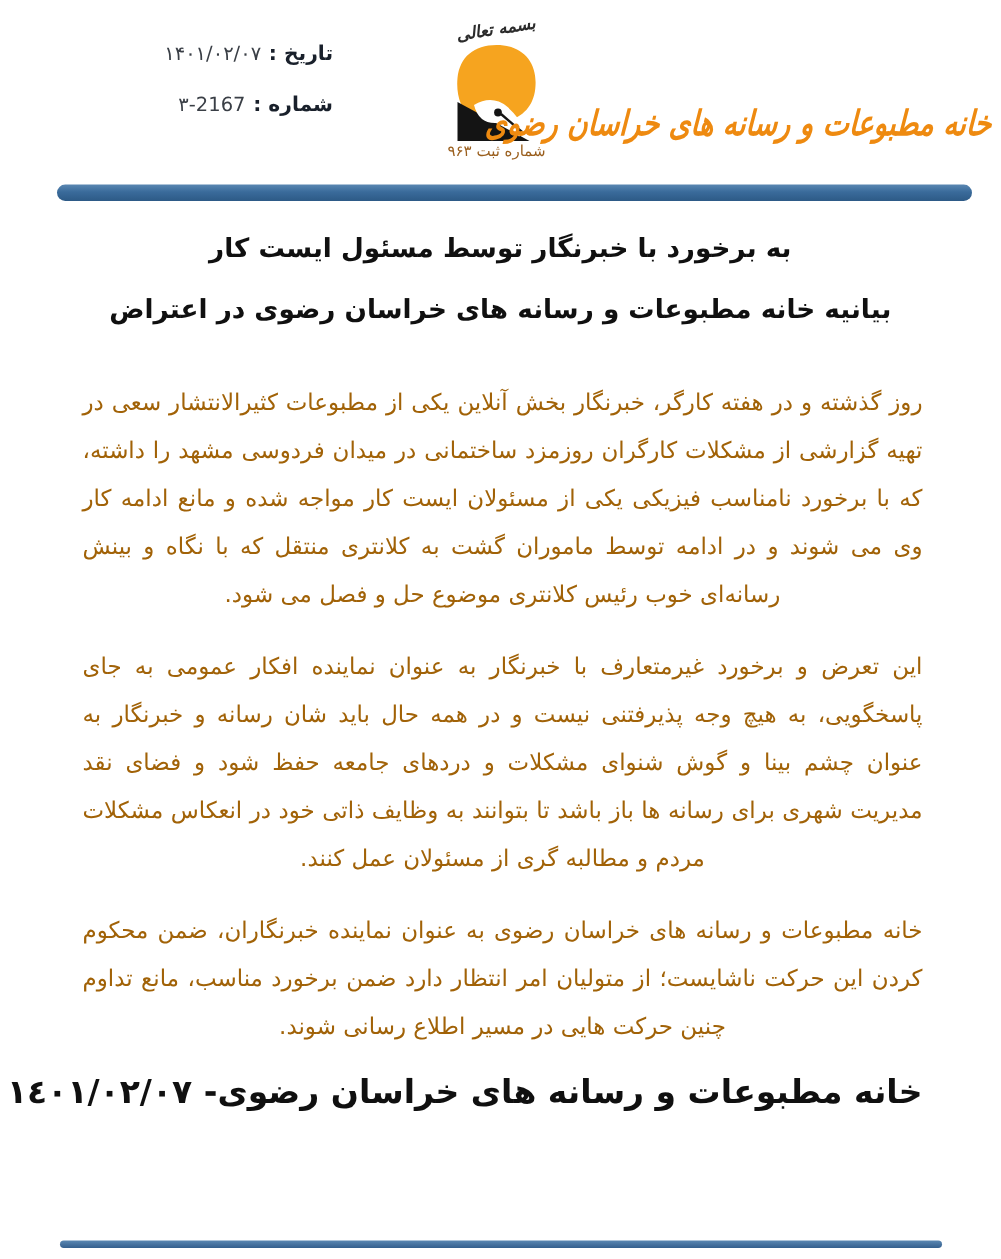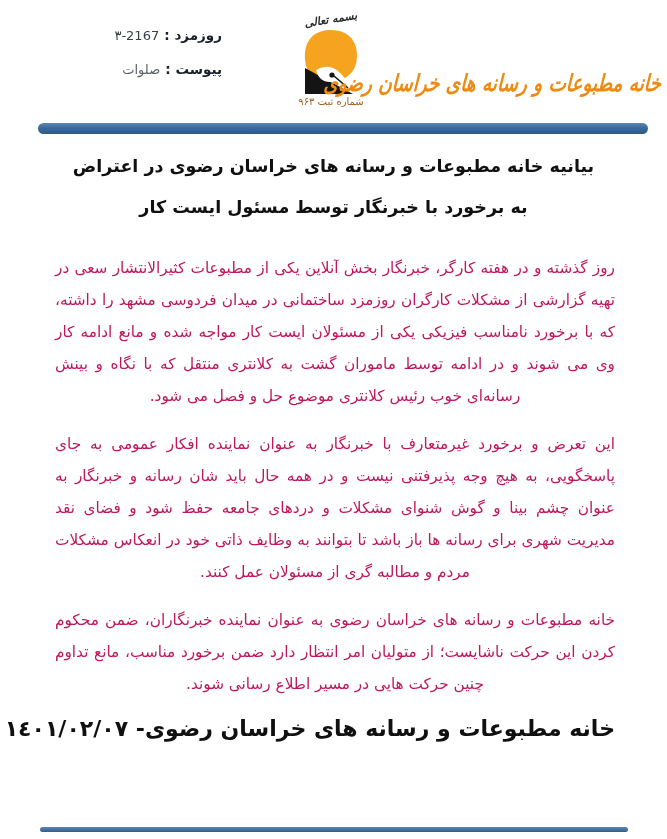--- a/index.html
+++ b/index.html
@@ -74,46 +74,46 @@
   .title-block div{
     font-size:17.5px; font-weight:bold; line-height:41px;
   }
 
   
   .body-block{
     position:absolute; right:52px; left:55px; top:252px;
     direction:rtl;
   }
   .body-block p{
-    font-size:15.3px; line-height:32px; color:#be185d;
+    font-size:15.3px; line-height:32px; color:#a16207;
     text-align:justify; text-align-last:center;
     margin:0 0 16px 0;
   }
 
   .signature{
     margin-top:12px;
     text-align:center; direction:rtl;
     font-size:22px; font-weight:bold; color:#101010;
     white-space:nowrap;
   }
   .signature .sig-date{ unicode-bidi:isolate; }
 </style>
 </head>
 <body>
 
 <div class="page">
 
   <div class="meta-block">
     <div class="meta-row">
-      <span class="lbl">روزمزد :</span>
-      <span class="val num" dir="ltr">۳-2167</span>
+      <span class="lbl">تاریخ :</span>
+      <span class="val num" dir="ltr">۱۴۰۱/۰۲/۰۷</span>
     </div>
     <div class="meta-row">
-      <span class="lbl">پیوست :</span>
-      <span class="val soft">صلوات</span>
+      <span class="lbl">شماره :</span>
+      <span class="val num" dir="ltr">۳-2167</span>
     </div>
   </div>
 
   <div class="logo-block">
     <span class="bismillah">بسمه تعالی</span>
     <span class="logo-svg-wrap">
       <svg width="62" height="66" viewBox="0 0 62 66" xmlns="http://www.w3.org/2000/svg">
         <path d="M31,0 C48,0 58,11 57,27 C56.5,39 50,47 40,50 L15,50 C7,43 4,33 5,22 C6.5,8 16,0 31,0 Z" fill="#f6a41f"></path>
         <polygon points="5,38 53,64 5,64" fill="#141414"></polygon>
         <path d="M16,40 Q28,33 38,41 Q46,48 51,58 L46,61 Q38,52 30,52 Q19,52 16,40 Z" fill="#ffffff"></path>
@@ -122,22 +122,22 @@
       </svg>
     </span>
     <div class="registration">شماره ثبت ۹۶۳</div>
   </div>
 
   <div class="calligraphy">خانه مطبوعات و رسانه های خراسان رضوی</div>
 
   <div class="rule-top"></div>
 
   <div class="title-block">
+    <div>به برخورد با خبرنگار توسط مسئول ایست کار</div>
     <div>بیانیه خانه مطبوعات و رسانه های خراسان رضوی در اعتراض</div>
-    <div>به برخورد با خبرنگار توسط مسئول ایست کار</div>
   </div>
 
   <div class="body-block">
     <p>روز گذشته و در هفته کارگر، خبرنگار بخش آنلاین یکی از مطبوعات کثیرالانتشار سعی در تهیه گزارشی از مشکلات کارگران روزمزد ساختمانی در میدان فردوسی مشهد را داشته، که با برخورد نامناسب فیزیکی یکی از مسئولان ایست کار مواجه شده و مانع ادامه کار وی می شوند و در ادامه توسط ماموران گشت به کلانتری منتقل که با نگاه و بینش رسانه‌ای خوب رئیس کلانتری موضوع حل و فصل می شود.</p>
     <p>این تعرض و برخورد غیرمتعارف با خبرنگار به عنوان نماینده افکار عمومی به جای پاسخگویی، به هیچ وجه پذیرفتنی نیست و در همه حال باید شان رسانه و خبرنگار به عنوان چشم بینا و گوش شنوای مشکلات و دردهای جامعه حفظ شود و فضای نقد مدیریت شهری برای رسانه ها باز باشد تا بتوانند به وظایف ذاتی خود در انعکاس مشکلات مردم و مطالبه گری از مسئولان عمل کنند.</p>
     <p>خانه مطبوعات و رسانه های خراسان رضوی به عنوان نماینده خبرنگاران، ضمن محکوم کردن این حرکت ناشایست؛ از متولیان امر انتظار دارد ضمن برخورد مناسب، مانع تداوم چنین حرکت هایی در مسیر اطلاع رسانی شوند.</p>
 
     <div class="signature">
       <span>خانه مطبوعات و رسانه های خراسان رضوی-</span>
       <span class="sig-date num" dir="ltr">۱٤۰۱/۰۲/۰۷</span>

